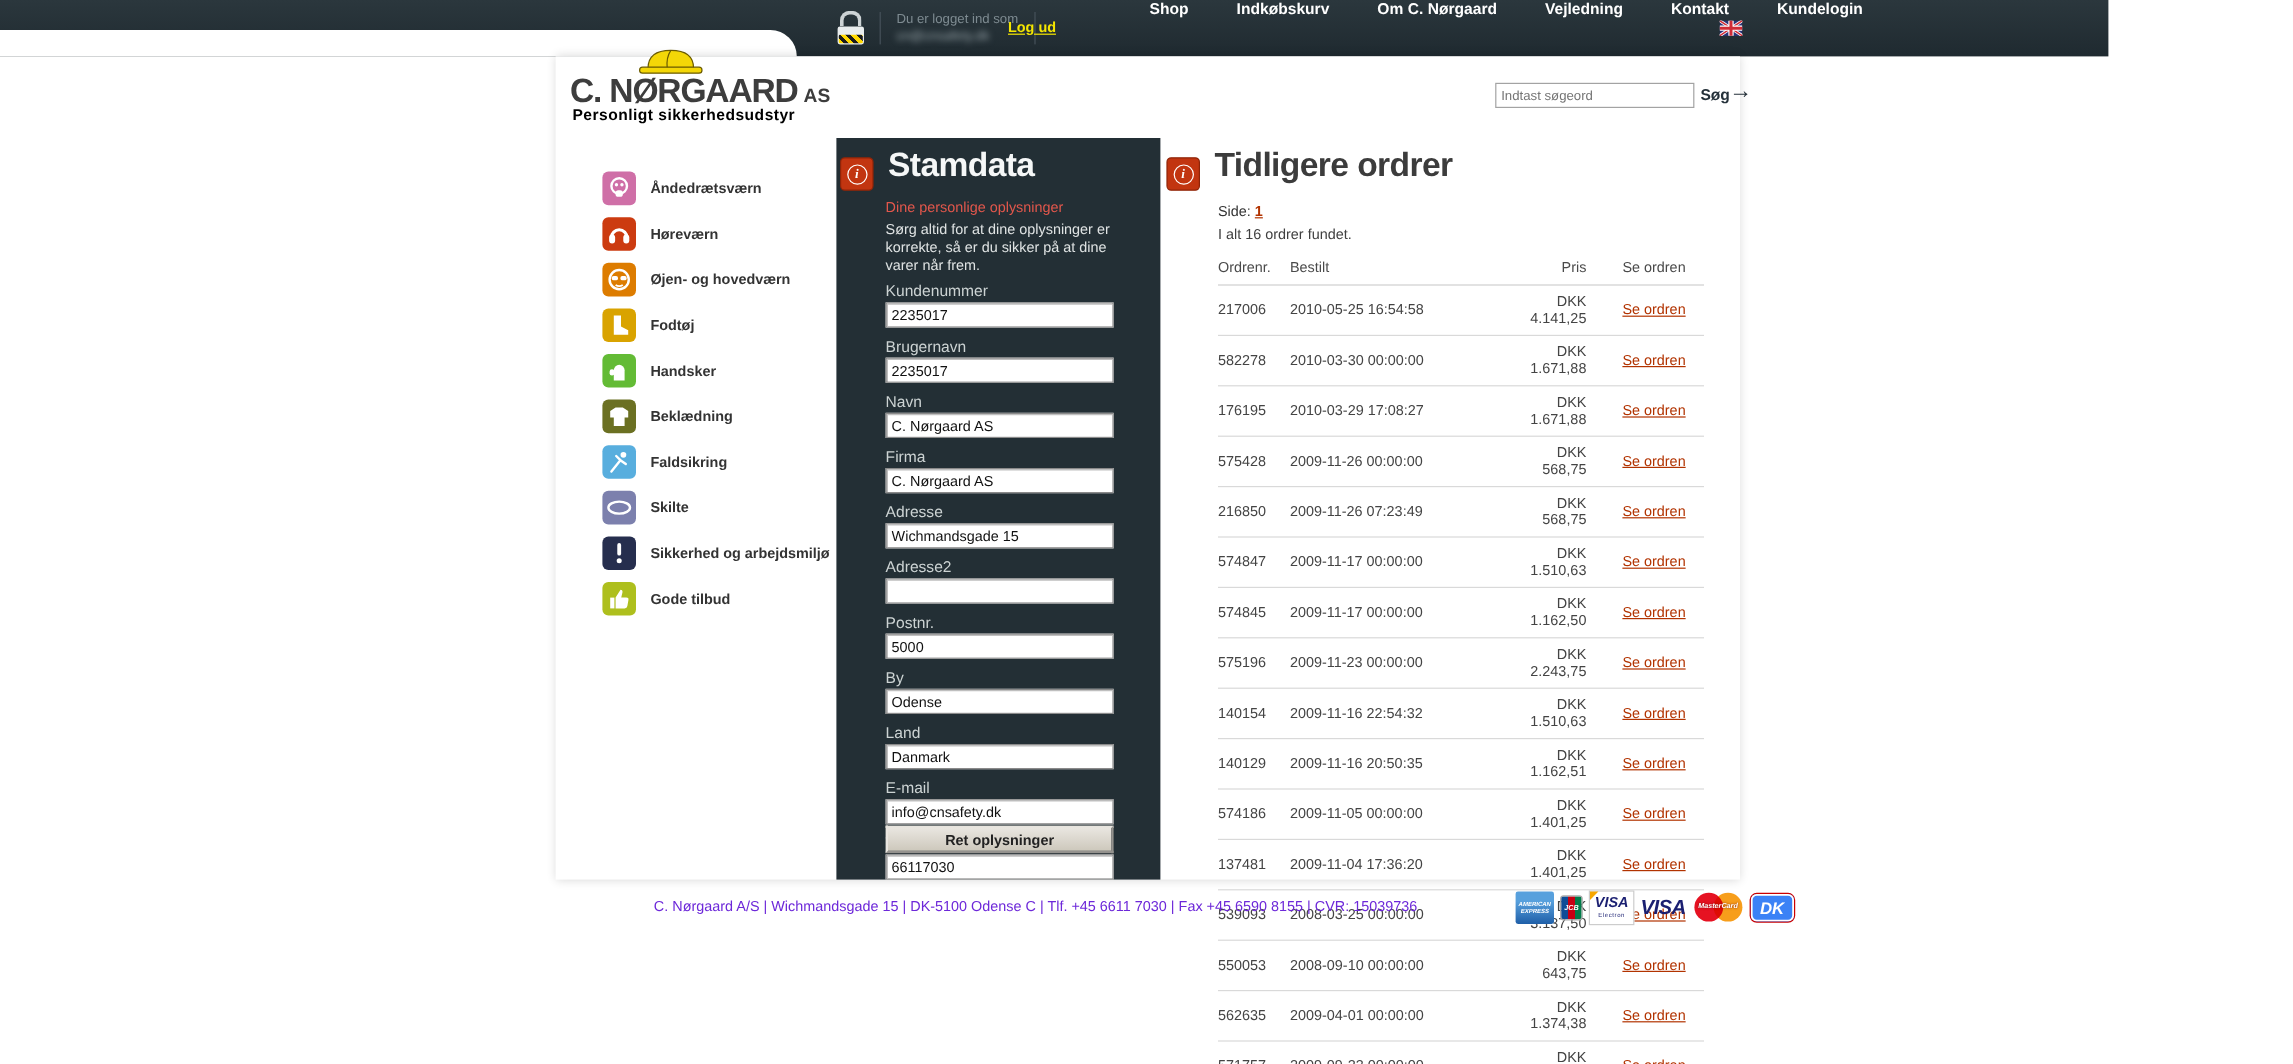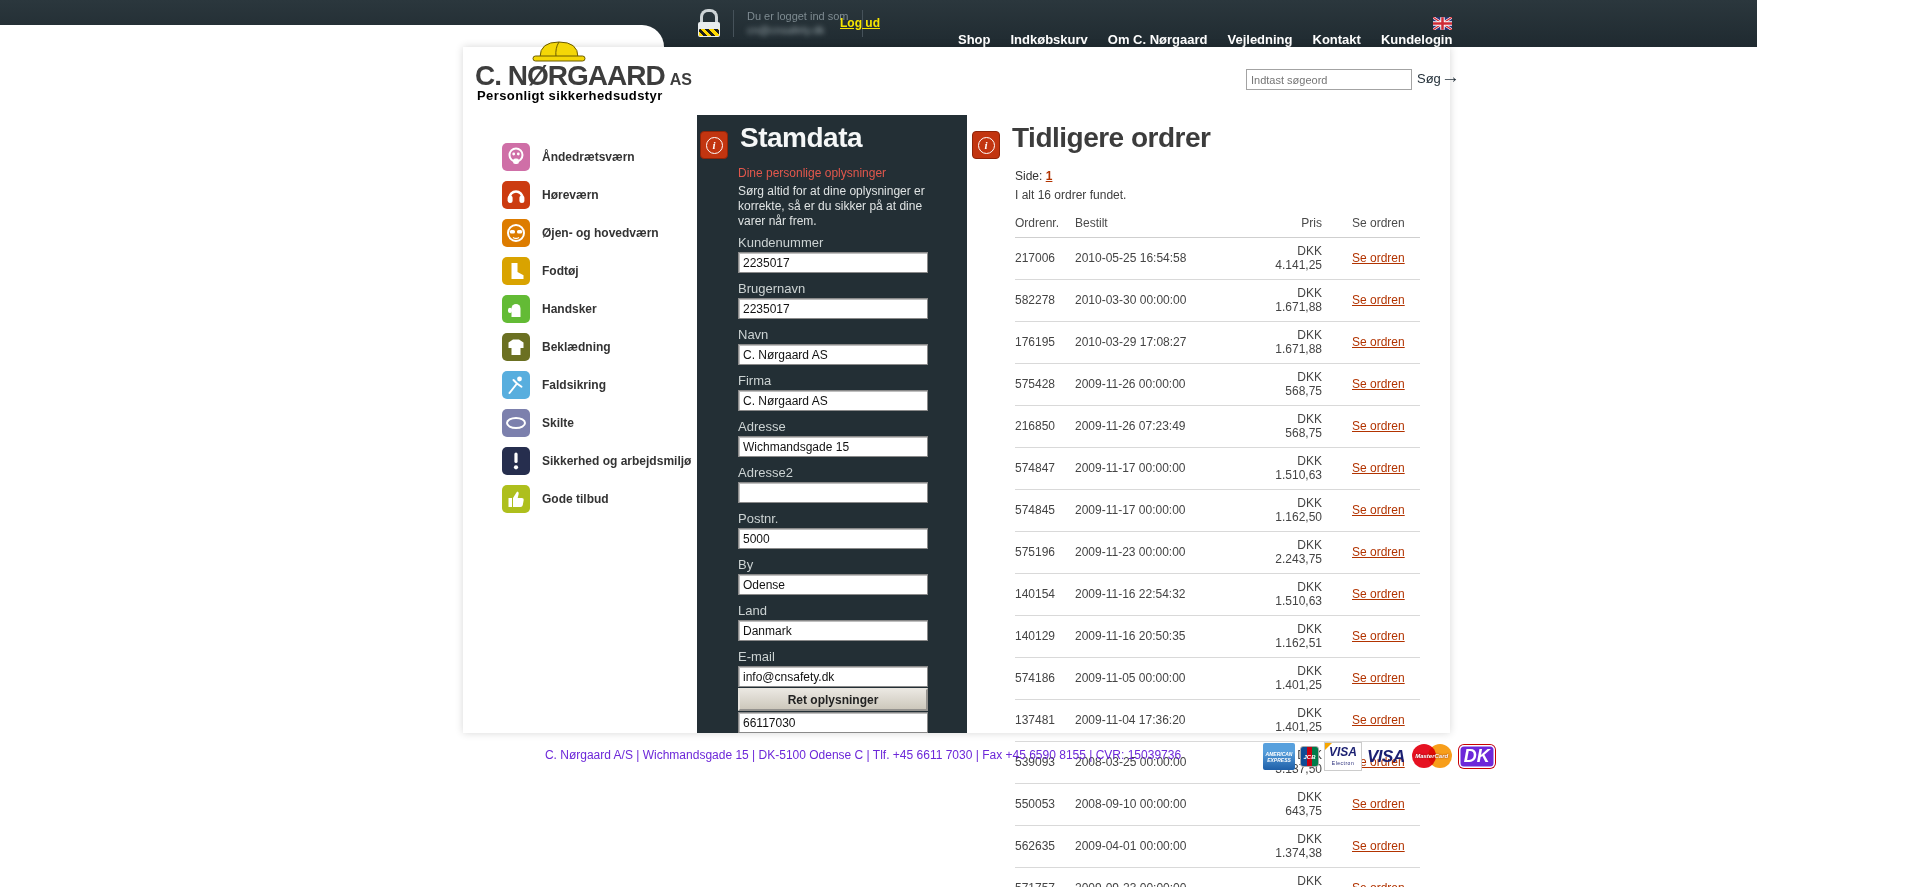--- a/index.html
+++ b/index.html
@@ -16,41 +16,41 @@
   .lock .shackle{width:12px;height:10px;border:3px solid #cdd3d5;border-bottom:none;
           border-radius:8px 8px 0 0;margin:0 auto}
   .lock .body{width:22px;height:15px;background:#e9edee;border-radius:2px;margin:0 auto;position:relative}
   .lock .body::after{content:'';position:absolute;left:1px;right:1px;bottom:1px;height:7px;
           background:repeating-linear-gradient(45deg,#ffd900 0 3px,#1c1c1c 3px 6px);border-radius:1px}
   .tb-divider{position:absolute;top:10px;width:1px;height:27px;background:#46525a}
   .login-info{position:absolute;left:747px;top:9px;font-size:11px;color:#7e8b91;line-height:14px}
   .login-info .email{filter:blur(2.5px);color:#93a0a5}
   .logout{position:absolute;left:840px;top:16px;font-size:12px;font-weight:bold;
           color:#f5e600;text-decoration:underline;cursor:pointer}
-  .mainnav{position:absolute;left:958px;top:0;height:47px;display:flex;align-items:flex-end;gap:20px}
+  .mainnav{position:absolute;left:958px;top:0;height:47px;display:flex;align-items:flex-start;gap:40px}
   .mainnav .nav-item{color:#fff;font-size:13px;font-weight:bold;cursor:pointer;white-space:nowrap}
   .flag{position:absolute;left:1433px;top:17px;width:19px;height:13px;cursor:pointer}
 
   
   .container{position:absolute;left:463px;top:47px;width:987px;height:686px;background:#fff;
           box-shadow:0 0 8px rgba(0,0,0,.16)}
 
   
   .logo{position:absolute;left:475px;top:40px;width:210px;height:58px;cursor:pointer}
   .logo .hat{position:absolute;left:56px;top:-2px}
   .logo .name{position:absolute;top:20px;left:0;font-size:28px;font-weight:bold;color:#3d3d3d;
           letter-spacing:-1px;white-space:nowrap}
   .logo .suffix{font-size:16px;letter-spacing:0;margin-left:5px}
   .logo .tagline{position:absolute;top:48px;left:2px;font-size:13px;font-weight:bold;color:#000000;
           letter-spacing:.4px;white-space:nowrap}
 
   
   .search-input{position:absolute;left:1246px;top:69px;width:156px;height:17px;border:1px solid #a3a3a3;
           font-size:11px;color:#444;padding:1px 4px;font-family:inherit}
-  .search-label{position:absolute;left:1417px;top:71px;font-size:13px;font-weight:normal;color:#25313a;cursor:pointer}
+  .search-label{position:absolute;left:1417px;top:71px;font-size:13px;font-weight:bold;color:#25313a;cursor:pointer}
   .search-arrow{position:absolute;left:1441px;top:66px;font-size:19px;font-weight:bold;color:#25313a;cursor:pointer}
 
   
   .sidebar{position:absolute;left:463px;top:143px;width:234px}
   .side-item{display:flex;align-items:center;height:28px;margin-bottom:10px;cursor:pointer}
   .side-icon{width:28px;height:28px;border-radius:5px;margin-left:39px;flex:0 0 28px;
           display:flex;align-items:center;justify-content:center}
   .side-label{margin-left:12px;font-size:12px;font-weight:bold;color:#333}
 
   
@@ -104,22 +104,22 @@
   .pay-velec .vword{color:#1a1f71;font-weight:bold;font-style:italic;font-size:12px;line-height:15px;display:block;margin-top:2px}
   .pay-velec .vsub{color:#1a1f71;font-size:5px;display:block;letter-spacing:.5px}
   .pay-velec::after{content:'';position:absolute;top:0;left:0;border-right:7px solid transparent;border-top:7px solid #f7a600}
   .pay-visa{color:#1a1f71;font-weight:bold;font-style:italic;font-size:17px;letter-spacing:-.5px}
   .pay-mc{width:44px;height:27px;position:relative}
   .pay-mc::before,.pay-mc::after{content:'';position:absolute;top:1px;width:24px;height:24px;border-radius:50%}
   .pay-mc::before{left:2px;background:#e61222}
   .pay-mc::after{right:2px;background:#f79e1b;mix-blend-mode:multiply}
   .pay-mc span{position:absolute;z-index:2;top:10px;left:0;right:0;text-align:center;color:#fff;
           font-size:6px;font-weight:bold;font-style:italic;text-shadow:0 0 2px #7a1010}
-  .pay-dk{width:36px;height:23px;background:#6d28d9;border-radius:5px;box-shadow:inset 0 0 0 1.5px #fff,0 0 0 1px #c00;
-          color:#fff;font-weight:bold;font-style:italic;font-size:18px;
+  .pay-dk{width:36px;height:23px;background:#3b82f6;border-radius:5px;box-shadow:inset 0 0 0 1.5px #fff,0 0 0 1px #c00;
+          color:#fff;font-weight:bold;font-style:italic;font-size:14px;
           display:flex;align-items:center;justify-content:center}
 </style>
 </head>
 <body>
 
 <div class="topbar">
   <div class="topbar-notch"></div>
 
   <div class="lock">
     <div class="shackle"></div>

